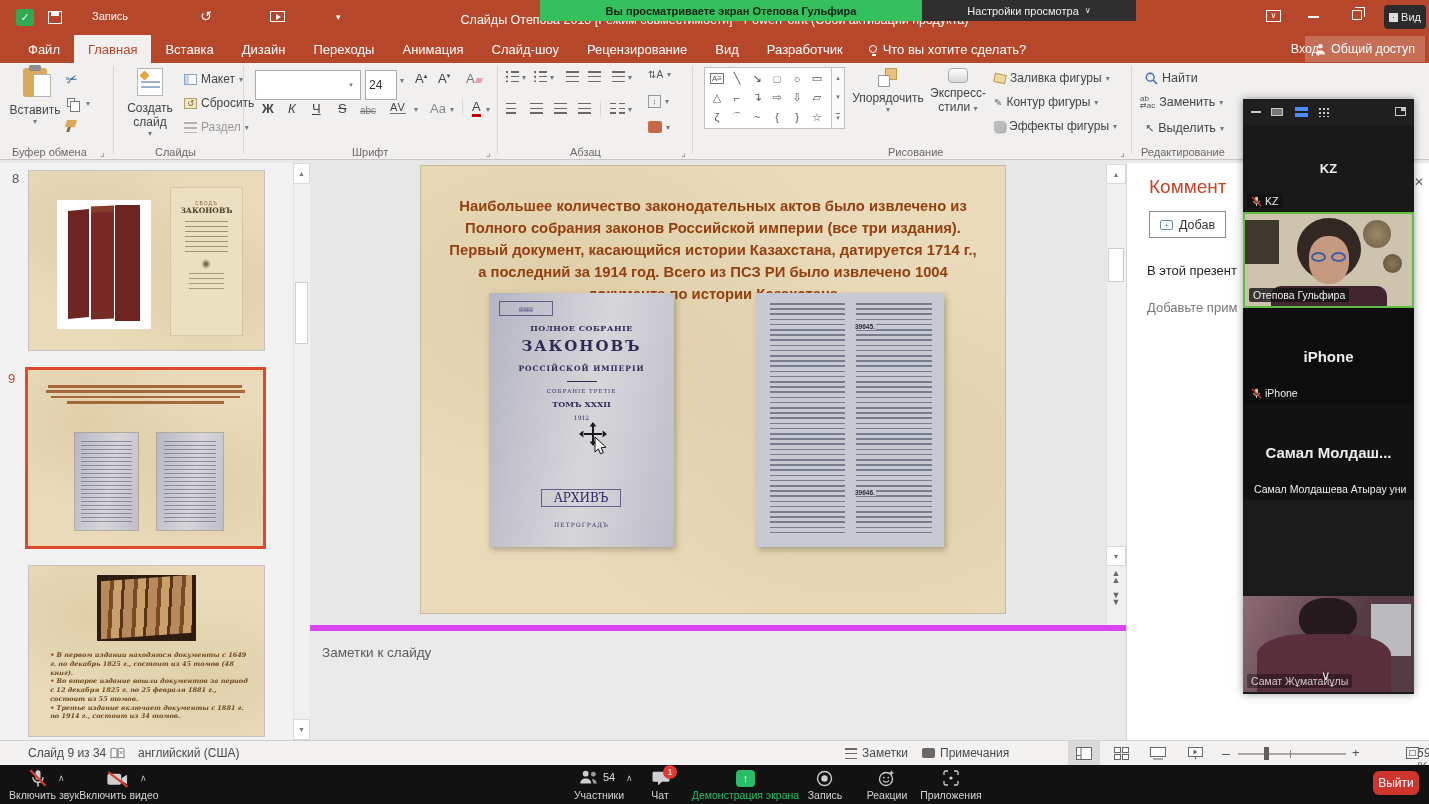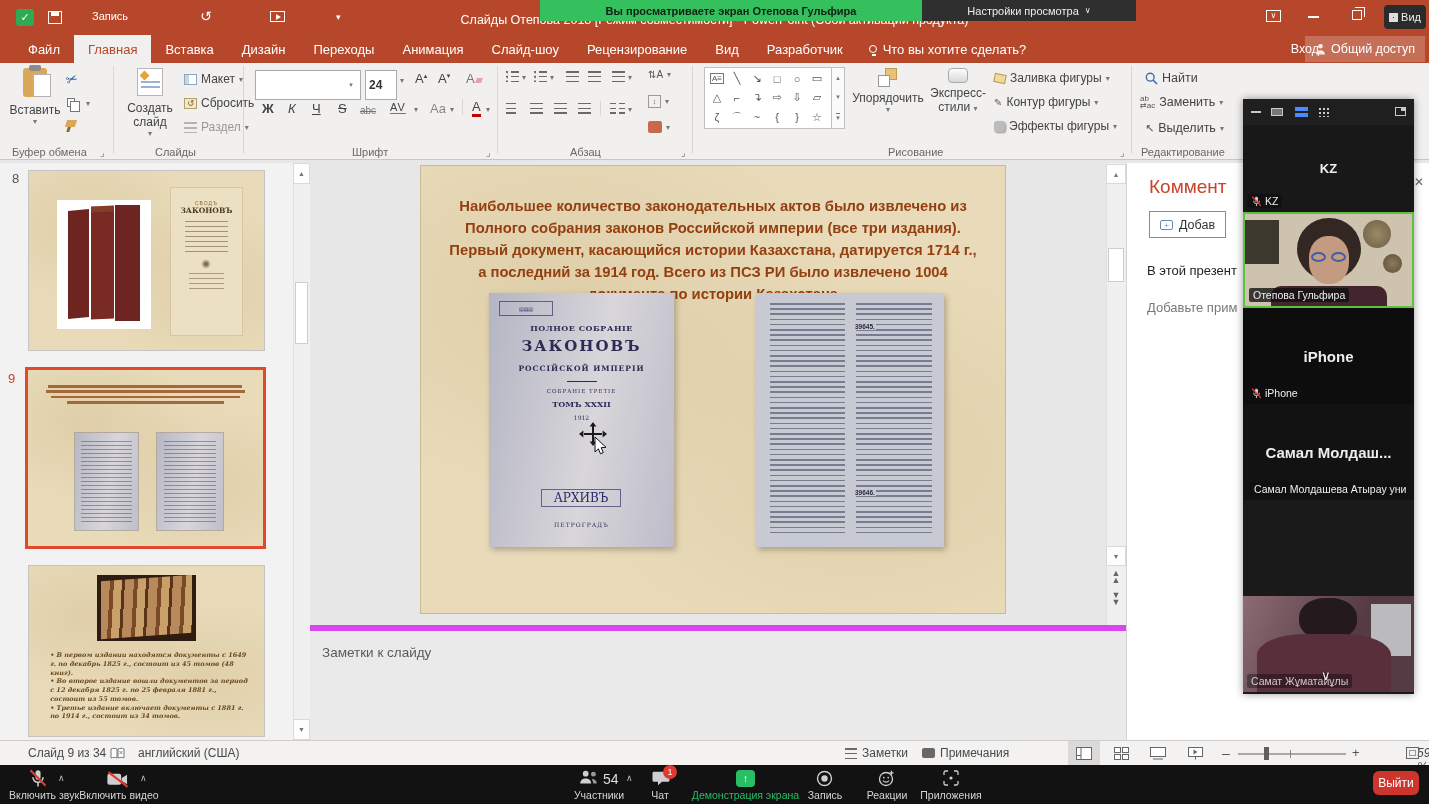--- a/index.html
+++ b/index.html
@@ -25,21 +25,21 @@
   #share-btn { position:absolute; right:4px; top:1px; height:26px; padding:0 10px; background:rgba(255,255,255,.22); display:flex; align-items:center; gap:5px; font-size:12.5px; }
 
   
   #ribbon { position:absolute; left:0; top:63px; width:1429px; height:97px; background:#f1f0ef; border-bottom:1px solid #c8c6c4; color:#444; font-size:12px; }
   .vsep { position:absolute; top:3px; height:88px; width:1px; background:#d9d7d5; }
   .gl { position:absolute; top:83px; font-size:11px; color:#6a6866; white-space:nowrap; }
   .launch { position:absolute; top:84px; font-size:10px; color:#8a8886; }
   .bigbtn { position:absolute; text-align:center; color:#444; font-size:12px; }
   .smallrow { position:absolute; display:flex; align-items:center; gap:4px; white-space:nowrap; color:#444; }
   .dd { font-size:8px; color:#777; }
-  .combobox { position:absolute; background:#fff; border:1px solid #ababab; height:15px; font-size:12px; color:#333; display:flex; align-items:center; padding:14px 3px;font-weight:bold; }
+  .combobox { position:absolute; background:#fff; border:1px solid #ababab; height:15px; font-size:12px; color:#333; display:flex; align-items:center; padding:14px 3px; }
   .cb-arrow { margin-left:auto; background:#f0efee; border-left:1px solid #d0d0d0; height:100%; width:13px; display:flex; align-items:center; justify-content:center; font-size:7px; color:#777; }
   .fbtn { font-size:13px; color:#444; }
   .st-ic { display:inline-block; width:13px; height:11px;
     background:repeating-linear-gradient(180deg,#6b6a69 0 1.5px,transparent 1.5px 4.75px); }
   .st-ic.bul { background-image:radial-gradient(circle at 1.2px 1.2px,#6b6a69 1.1px,transparent 1.3px),
     repeating-linear-gradient(180deg,#6b6a69 0 1.5px,transparent 1.5px 4.75px);
     background-size:4px 4.75px,9px 100%; background-position:0 0,4.5px 0; background-repeat:repeat-y,no-repeat; }
   .gal { position:absolute; background:#fff; border:1px solid #c2c0be; display:flex; flex-wrap:wrap; padding:1px 2px; }
   .gal span { width:20px; height:19px; display:flex; align-items:center; justify-content:center; font-size:11px; color:#555; }
   .dbl-rect { position:relative; display:inline-block; width:8px; height:9px; border:1px solid #777; background:#fff; }
@@ -532,21 +532,21 @@
       </svg>
     <span class="zb-ic" style="left:140px;top:8px;font-size:9px;color:#bbb;">∧</span>
     <div class="zb-label" style="left:76px;width:86px;">Включить видео</div>
 
     <svg class="zb-ic" style="left:578px;" width="22" height="16" viewBox="0 0 20 14">
         <circle cx="7" cy="4" r="2.6" fill="#cfcfcf"></circle>
         <path d="M2 13c0-3 2.2-4.6 5-4.6s5 1.6 5 4.6z" fill="#cfcfcf"></path>
         <circle cx="14" cy="4.4" r="2.2" fill="#9a9a9a"></circle>
         <path d="M12.6 8.6c2.6.2 4.4 1.7 4.4 4.4h-3z" fill="#9a9a9a"></path>
       </svg>
-    <span class="zb-ic" style="left:603px;top:6px;font-size:14px;color:#ddd;">54</span>
+    <span class="zb-ic" style="left:603px;top:6px;font-size:11px;color:#ddd;">54</span>
     <span class="zb-ic" style="left:626px;top:8px;font-size:9px;color:#bbb;">∧</span>
     <div class="zb-label" style="left:570px;width:58px;">Участники</div>
 
     <svg class="zb-ic" style="left:652px;top:6px;" width="18" height="15" viewBox="0 0 18 15">
         <path d="M2 .8h14c.9 0 1.5.6 1.5 1.5v7c0 .9-.6 1.5-1.5 1.5h-6l-4 3.4V10.8H2c-.9 0-1.5-.6-1.5-1.5v-7C.5 1.4 1.1.8 2 .8z" fill="#cfcfcf"></path>
       </svg>
     <div class="badge" style="left:663px;top:0px;">1</div>
     <div class="zb-label" style="left:640px;width:40px;">Чат</div>
 
     <div class="zb-ic" style="left:736px;top:5px;width:19px;height:17px;background:#27be66;border-radius:4px;color:#fff;font-size:11px;text-align:center;line-height:16px;">↑</div>

